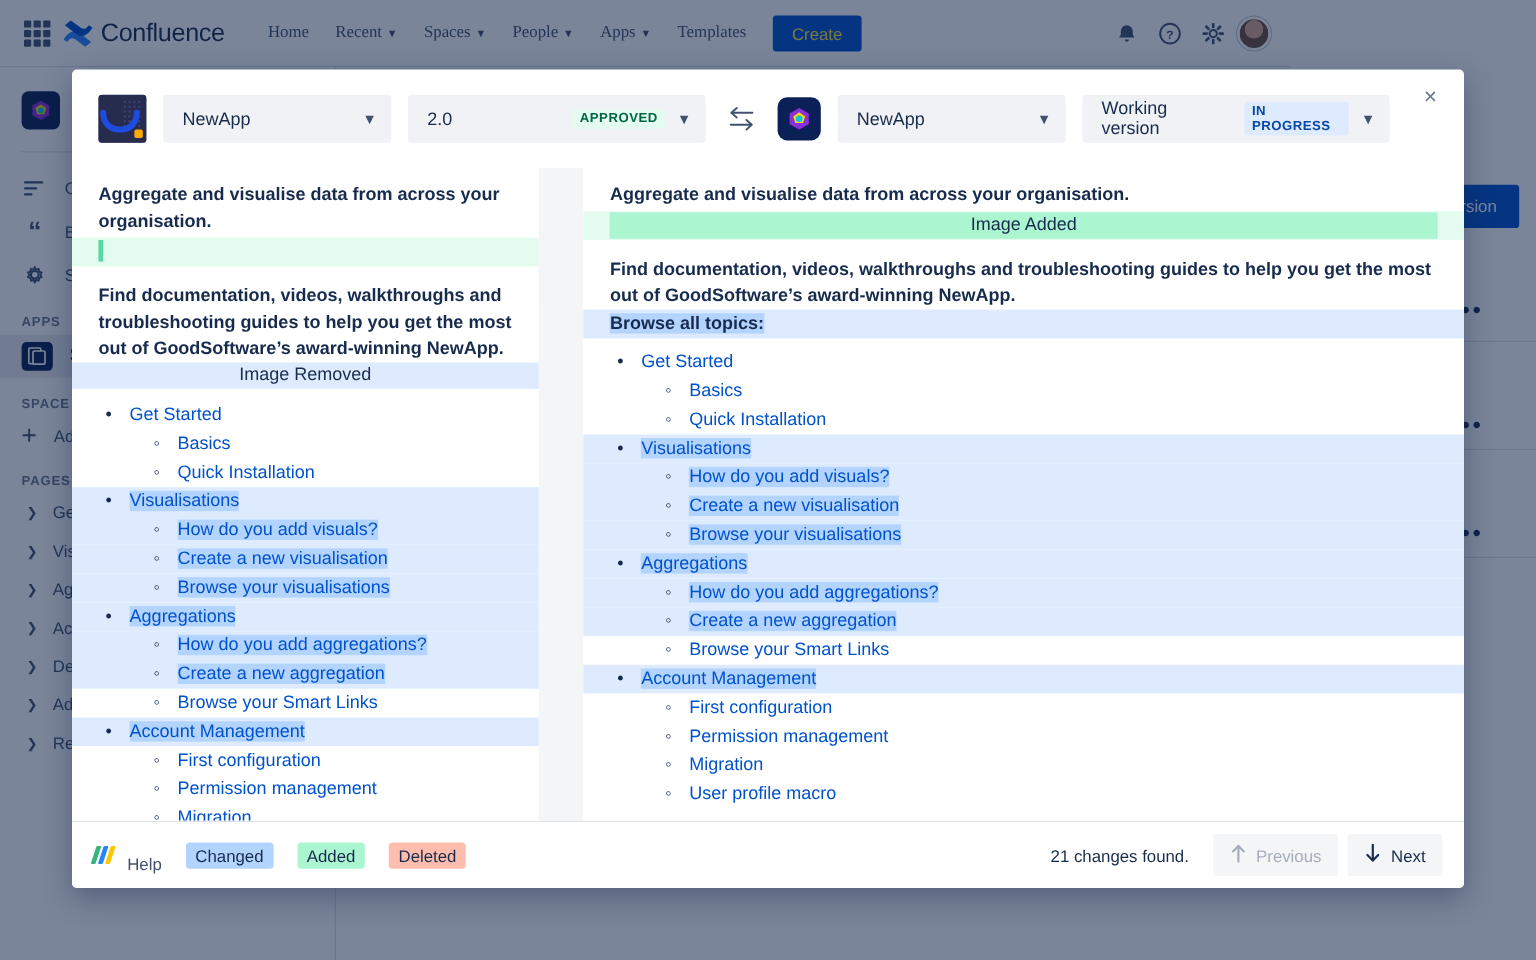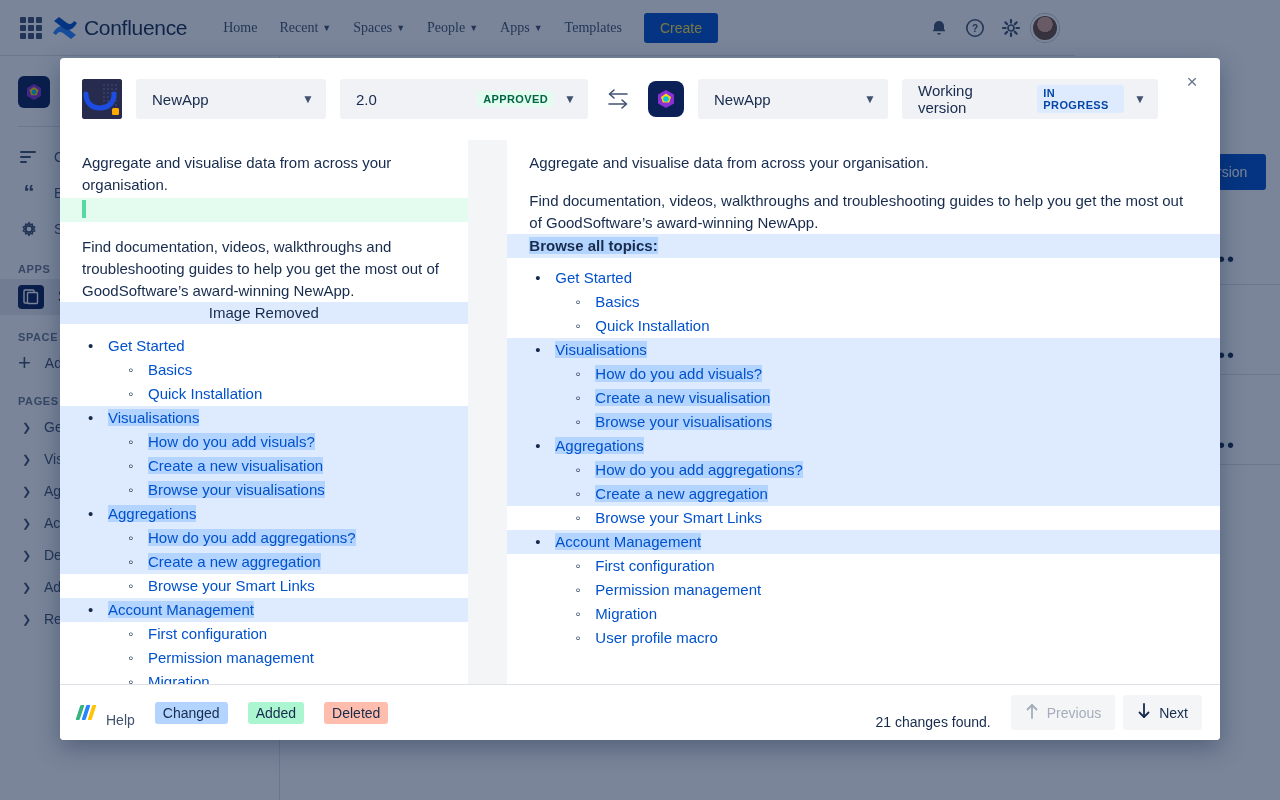--- a/index.html
+++ b/index.html
@@ -102,21 +102,21 @@
      font-size: 19px; cursor: pointer; }
 
   
   .diff-body { flex: 1 1 auto; display: flex; position: relative; overflow: hidden; background: #f4f5f7; }
   .pane { position: relative; overflow: hidden; background: #fff; }
   .pane-l { width: 567px; }
   .gutter { width: 55px; background: #f4f5f7; position: relative; }
   .pane-r { flex: 1 1 auto; }
   .pane-inner { position: relative; padding: 0; }
 
-  .para { font-size: 15px; line-height: 22px; color: #172b4d; padding: 0 22px; }
+  .para { font-size: 15px; line-height: 22px; color: #172b4d; padding: 0 22px; font-weight: bold; }
   .row { position: relative; }
   .hl-blue { background: #deebff; }
   .hl-green { background: #abf5d1; }
   .hl-greenlite { background: #e3fcef; }
   .band { position: relative; }
   .band-txt { text-align: center; font-size: 15px; color: #172b4d; line-height: 22px; }
   .marker-green { position: absolute; left: 22px; top: 2px; width: 4px; height: 18px; background: #57d9a3; }
 
   ul.lst { margin: 0; padding: 0; list-style: none; }
   li.li1 { font-size: 15px; line-height: 24px; color: #0052cc; position: relative; padding: 0 22px 0 48px; }
@@ -134,21 +134,21 @@
   
   .modal-foot { height: 56px; flex: 0 0 auto; border-top: 1px solid #dfe1e6;
      display: flex; align-items: center; padding: 0 18px; background: #fff; }
   .helpic { width: 20px; height: 16px; margin-right: 8px; display: flex; gap: 2px; }
   .helpic i { display:block; width: 4px; height: 15px; transform: skewX(-18deg); border-radius: 1px; }
   .help-lbl { font-size: 14px; color: #42526e; margin-right: 20px; cursor: pointer; margin-top: 15px; }
   .chip { font-size: 14px; color: #172b4d; padding: 3px 8px; border-radius: 3px; margin-right: 20px; }
   .chip.changed { background: #b3d4ff; }
   .chip.added { background: #abf5d1; }
   .chip.deleted { background: #ffbdad; }
-  .foot-right { margin-left: auto; display: flex; align-items: flex-end; gap: 8px; }
+  .foot-right { margin-left: auto; display: flex; align-items: center; gap: 8px; }
   .changes-txt { font-size: 14px; color: #172b4d; margin-right: 12px; }
   .navbtn { display: flex; align-items: center; gap: 8px; font-size: 14px; padding: 8px 14px;
      border-radius: 3px; background: #f4f5f7; color: #172b4d; cursor: pointer; }
   .navbtn.disabled { color: #a5adba; cursor: default; }
 </style>
 </head>
 <body>
 
 <div id="root">
 
@@ -450,20 +450,23 @@
 
           </ul>
         </div>
       </div>
 
       <div class="gutter"></div>
 
       <div class="pane pane-r" style="z-index:1">
         <div class="pane-inner">
           <div class="para row" style="padding-top:12px;padding-bottom:2px">Aggregate and visualise data from across your organisation.</div>
+          <div class="row hl-greenlite band" style="height:24px;padding-top:1px">
+            <div class="band-txt hl-green" style="display:inline-block;width:calc(100% - 44px);margin:0 22px">Image Added</div>
+          </div>
           <div class="para row" style="padding-top:14px">Find documentation, videos, walkthroughs and troubleshooting guides to help you get the most out of GoodSoftware’s award-winning NewApp.</div>
           <div class="row hl-blue band" style="height:24px">
             <div class="para bold-h" style="line-height:24px"><span class="hl-blue" style="background:#b3d4ff">Browse all topics:</span></div>
           </div>
           <ul class="lst" style="padding-top:8px">
             <li class="li1 plain"><span class="tx">Get Started</span></li>
             <li class="li2 plain"><span class="tx">Basics</span></li>
             <li class="li2 plain"><span class="tx">Quick Installation</span></li>
             <li class="li1 marked"><span class="tx">Visualisations</span></li>
             <li class="li2 marked"><span class="tx">How do you add visuals?</span></li>

